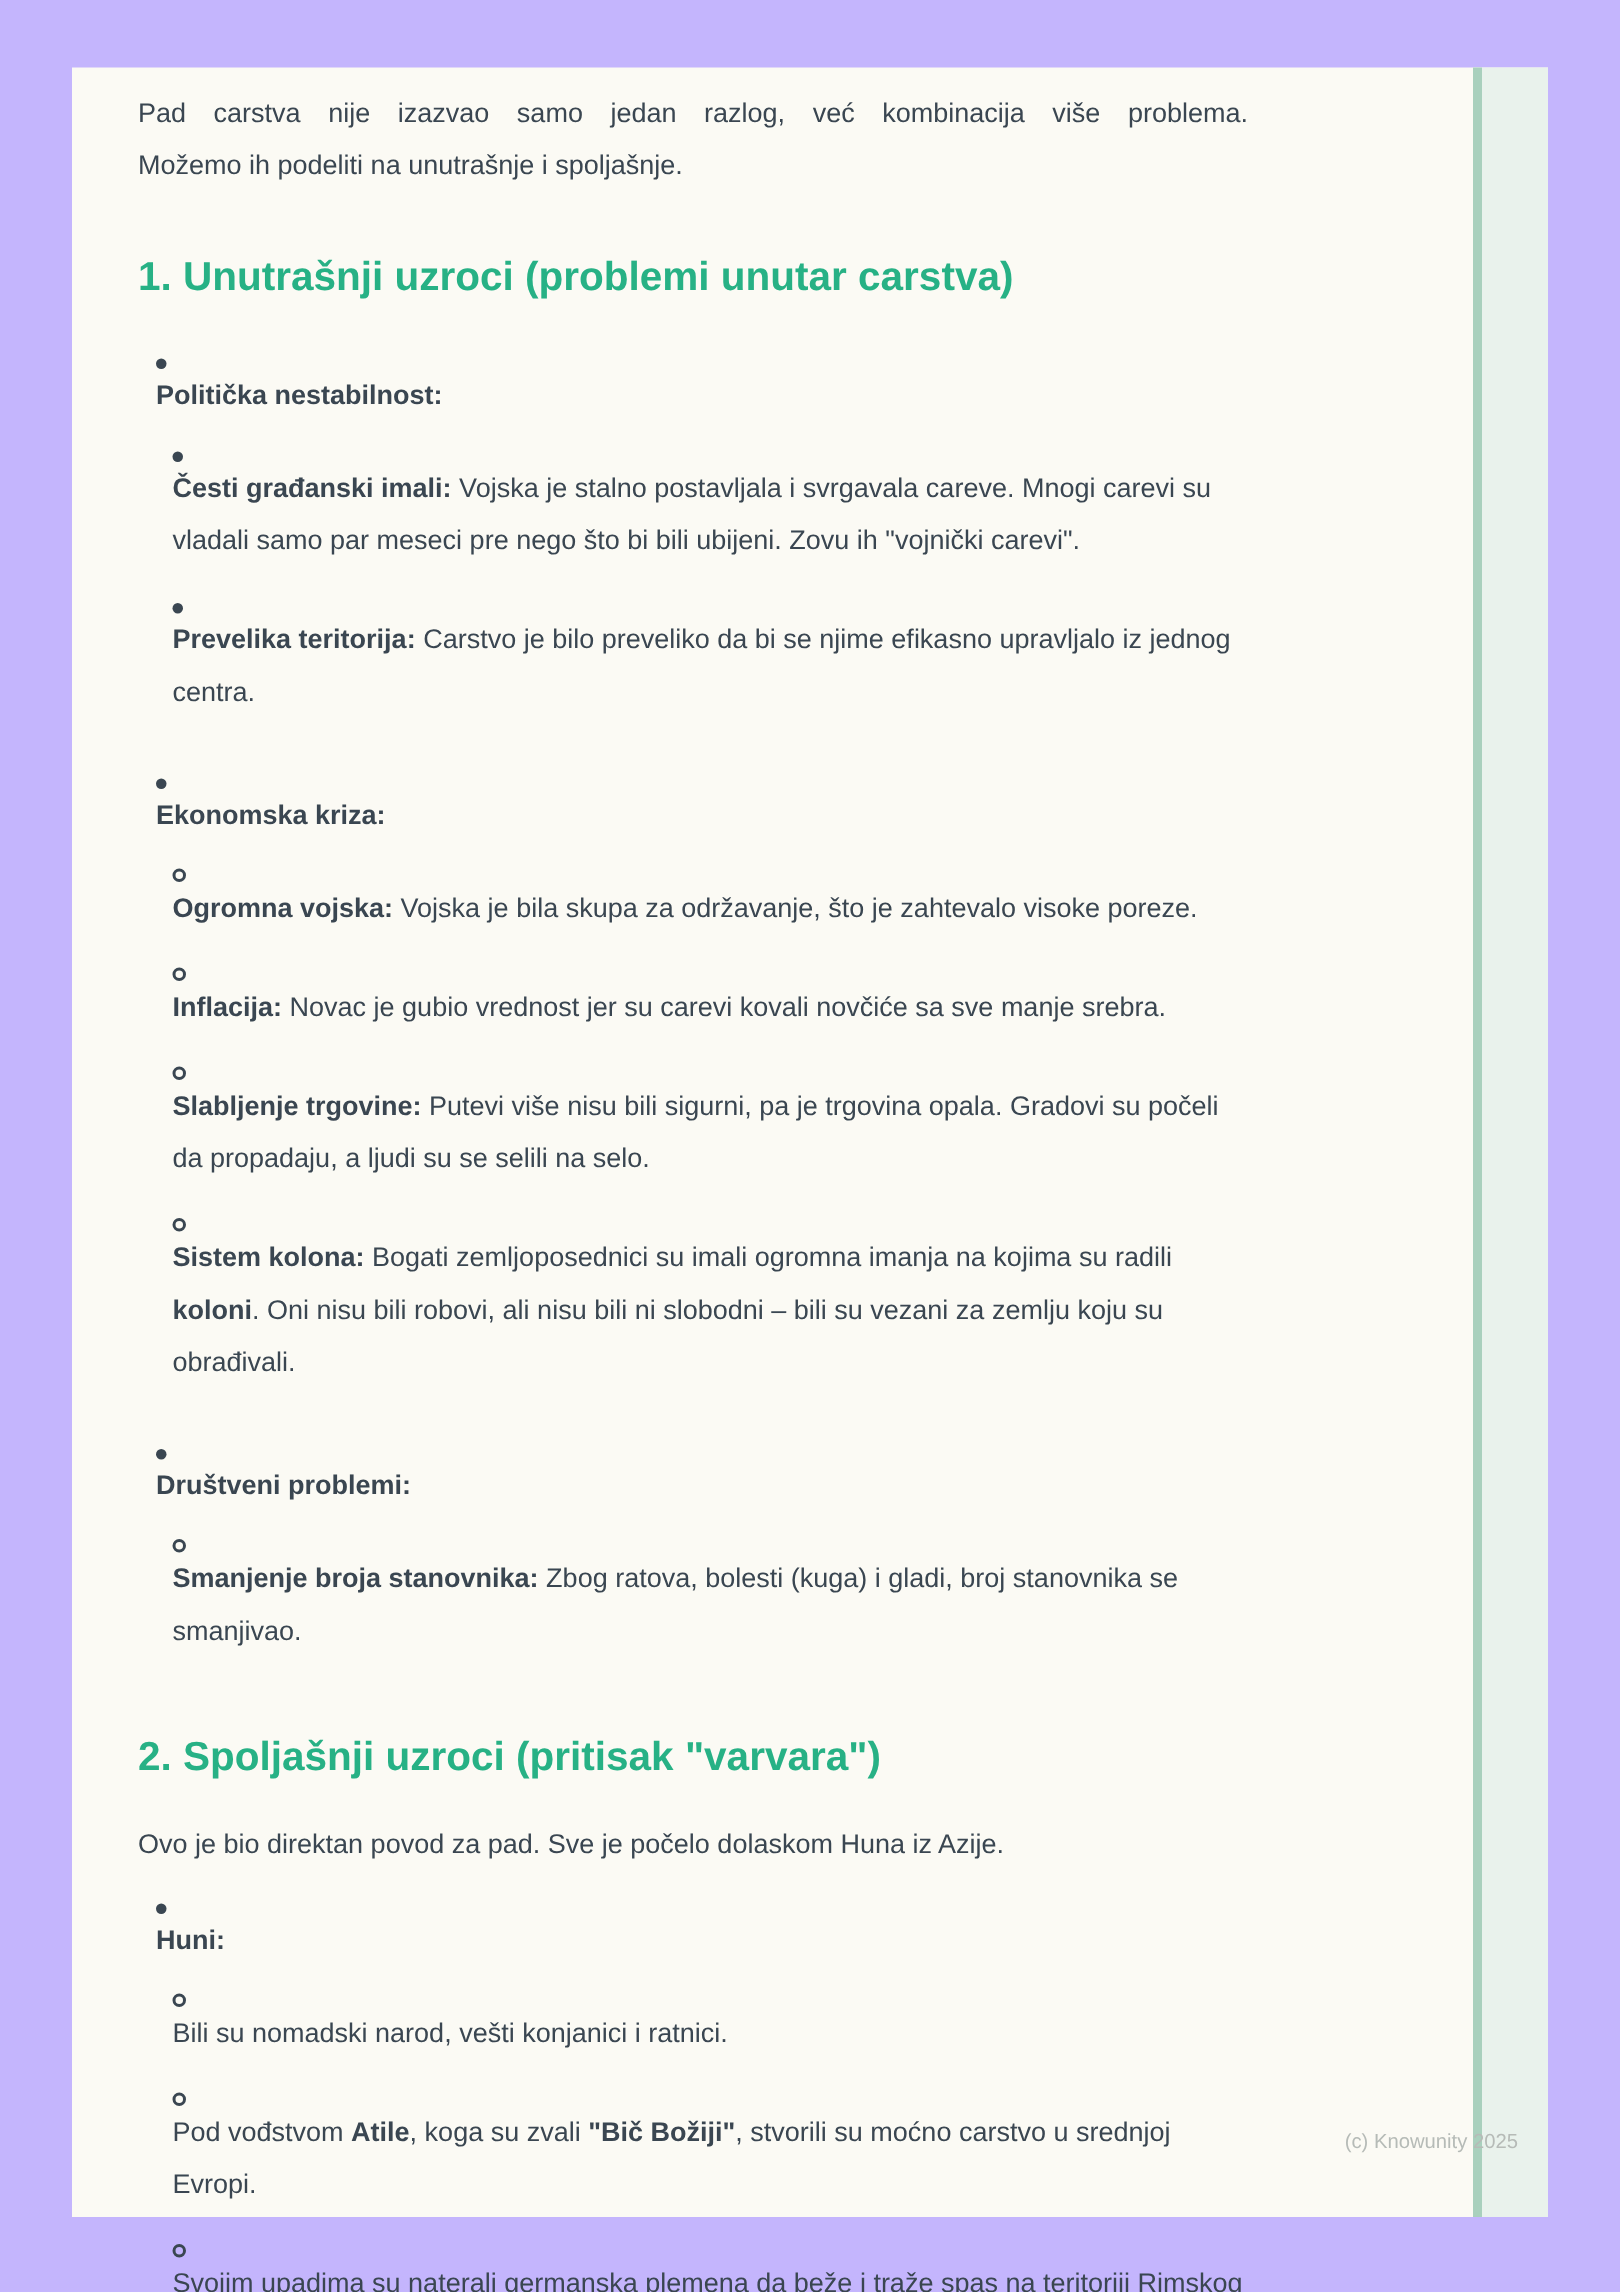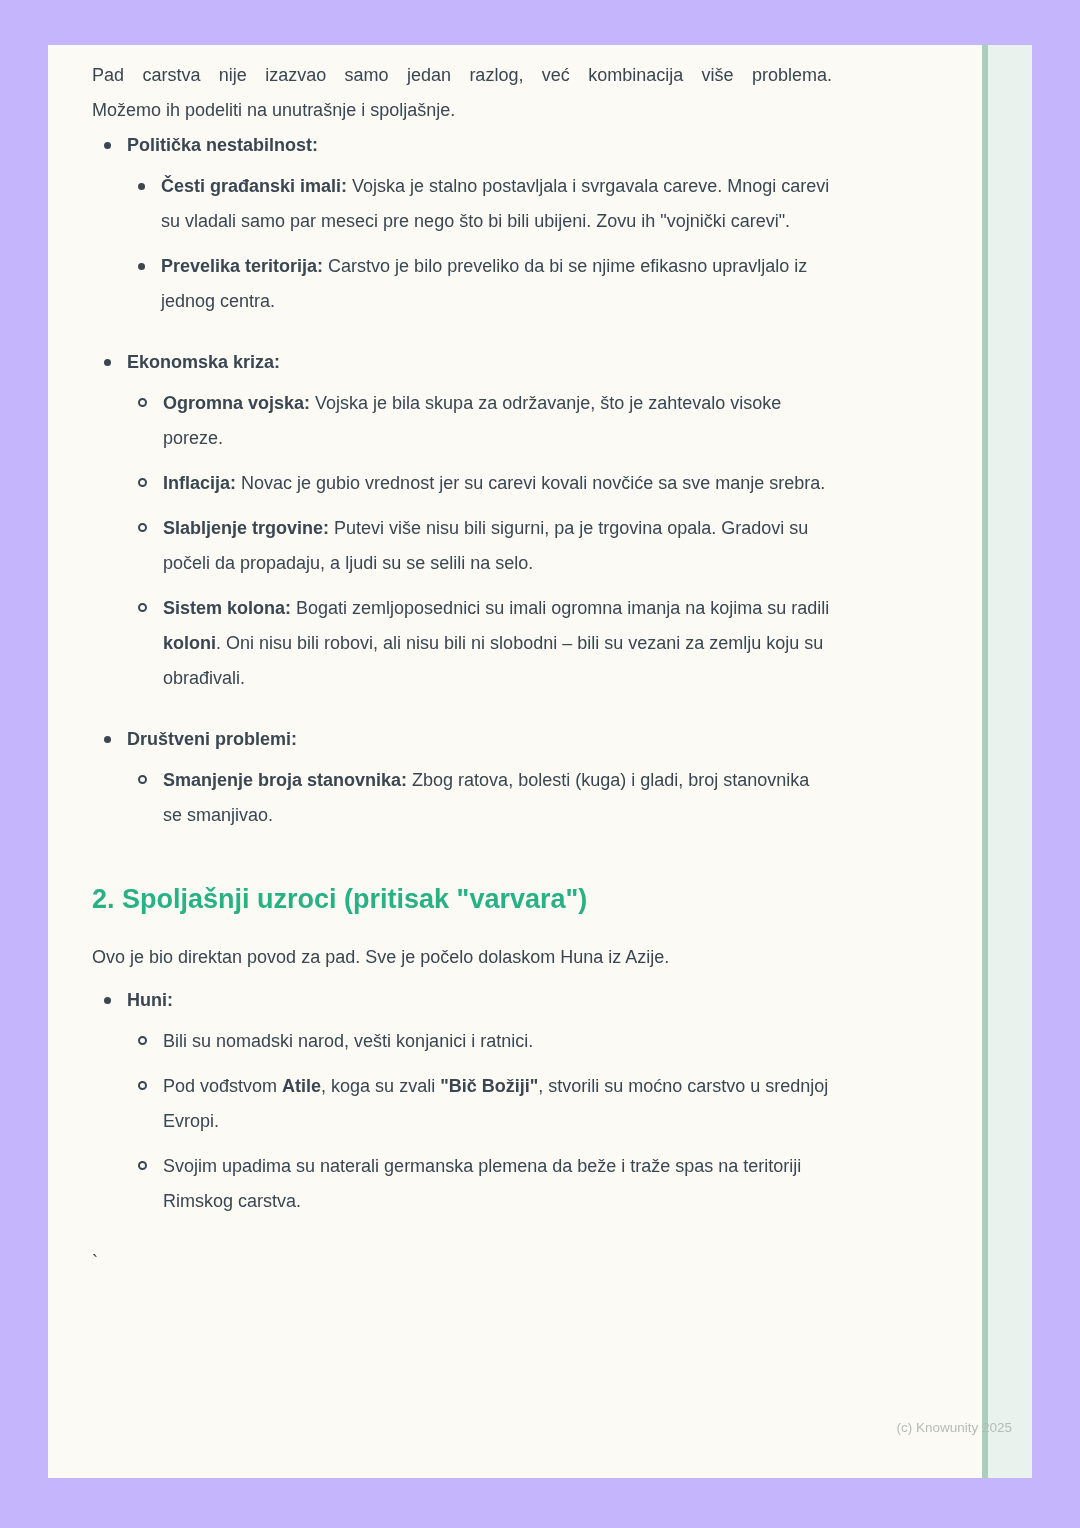--- a/index.html
+++ b/index.html
@@ -22,21 +22,21 @@
     color:var(--text);font-size:18px;line-height:35px;}
   .intro-line{width:740px;}
   .intro-line.justified{text-align:justify;text-align-last:justify;}
   h2.sec-heading{color:var(--accent-green);font-size:27px;line-height:37px;
     font-weight:700;margin:38px 0 22px 0;letter-spacing:0;}
   .para{width:740px;margin:0 0 8px 0;}
   .list{display:block;}
   .list.l1 > .li{margin-bottom:16px;}
   .list.l2{margin-top:6px;}
   .list.l2 > .li{margin-bottom:10px;}
-  .li{display:flex;align-items:flex-start;}
+  .li{display:flex;align-items:flex-start;flex-direction:column;}
   .list.l1 > .li{padding-left:12px;}
   .list.l2 > .li{padding-left:11px;}
   .li-body{flex:1 1 auto;min-width:0;}
   .marker{flex:0 0 auto;border-radius:50%;margin-right:16px;}
   .marker.disc{width:7px;height:7px;background:var(--text);margin-top:14px;}
   .marker.circle{width:9px;height:9px;background:transparent;
     border:2px solid var(--text);margin-top:12px;}
   b{font-weight:700;}
   .trailing{margin-top:14px;font-size:18px;}
   .footer{position:absolute;top:1375px;right:20px;z-index:3;
@@ -46,20 +46,21 @@
 <body>
 
 <div class="page">
   <div class="card">
     <div class="stripe"></div>
     <div class="content">
       <p class="intro-line justified">Pad carstva nije izazvao samo jedan razlog, već kombinacija više problema.</p>
       <p class="intro-line">Možemo ih podeliti na unutrašnje i spoljašnje.</p>
       <div id="sections">
           <section>
+            <h2 class="sec-heading">1. Unutrašnji uzroci (problemi unutar carstva)</h2>
             <div class="list l1">
               <div class="li">
                 <span class="marker disc"></span>
                 <div class="li-body"><span><b>Politička nestabilnost:</b></span><div class="list l2">
                     <div class="li">
                       <span class="marker disc"></span>
                       <div class="li-body"><span><b>Česti građanski imali:</b><span> Vojska je stalno postavljala i svrgavala careve. Mnogi carevi su vladali samo par meseci pre nego što bi bili ubijeni. Zovu ih "vojnički carevi".</span></span></div>
                     </div>
                     <div class="li">
                       <span class="marker disc"></span>

